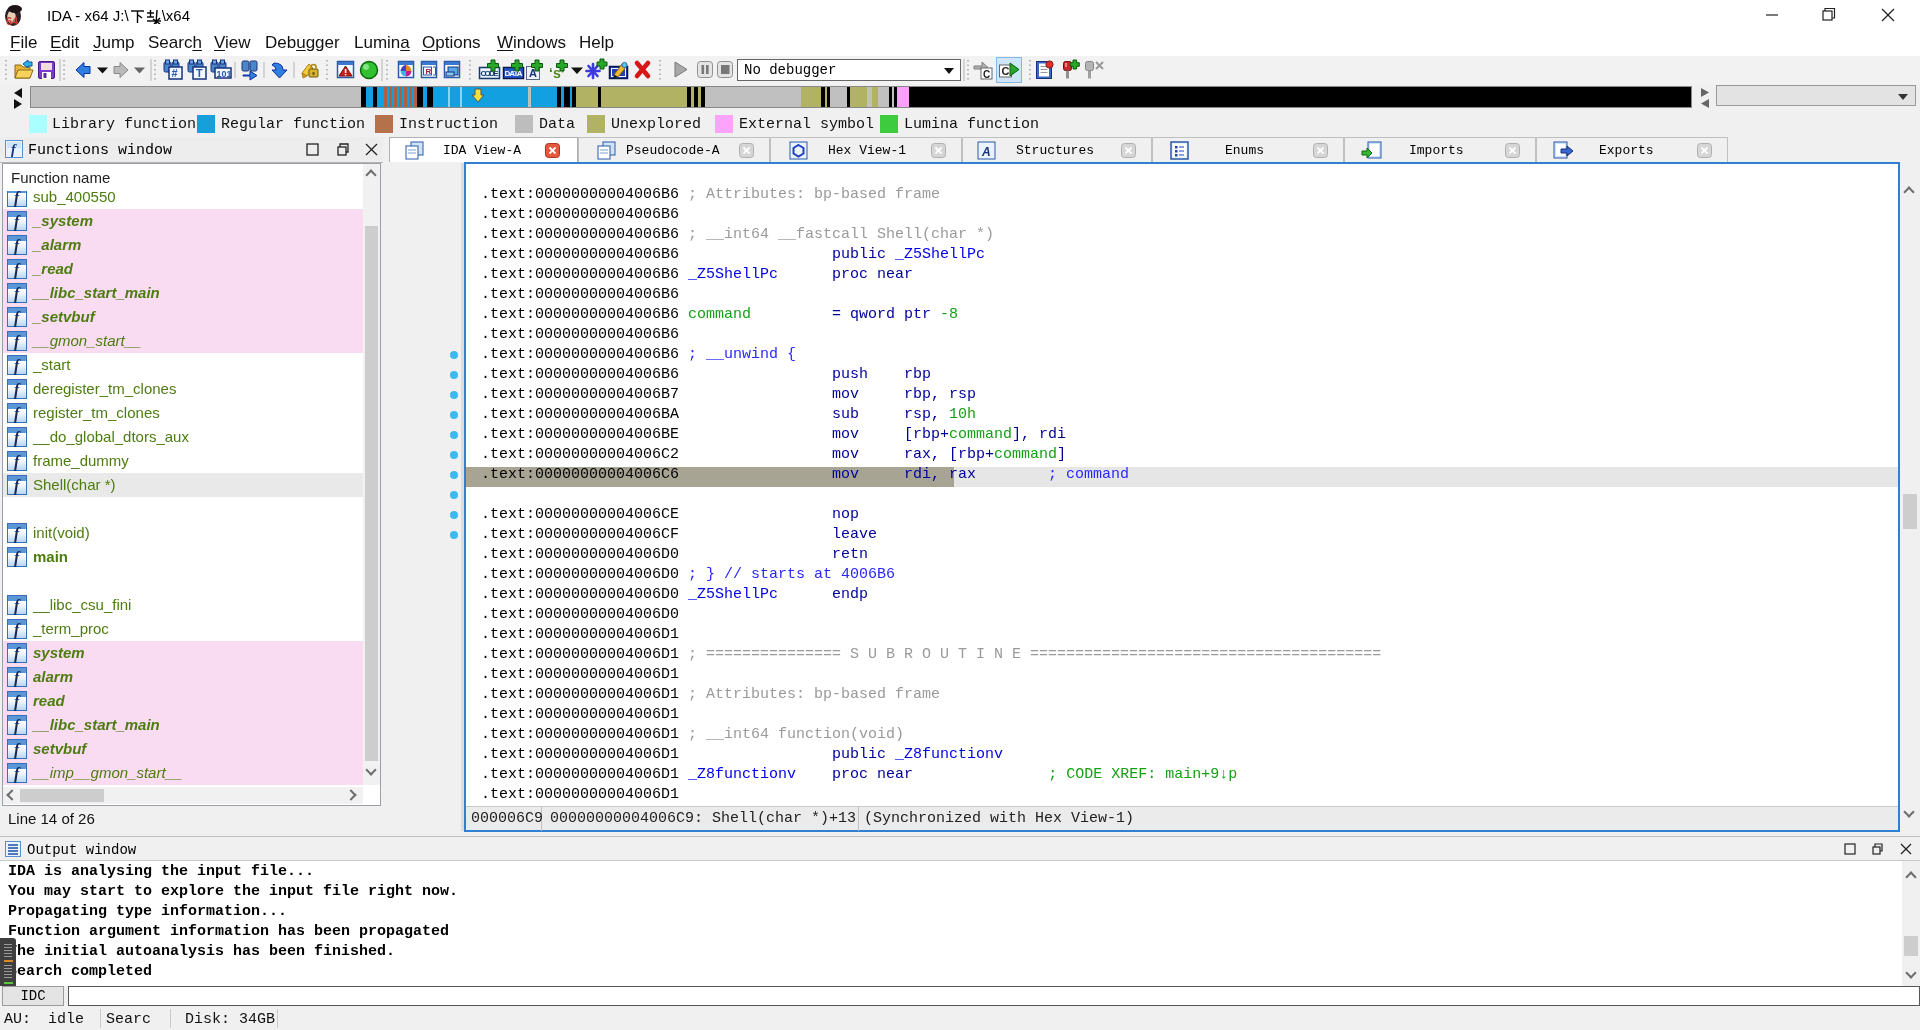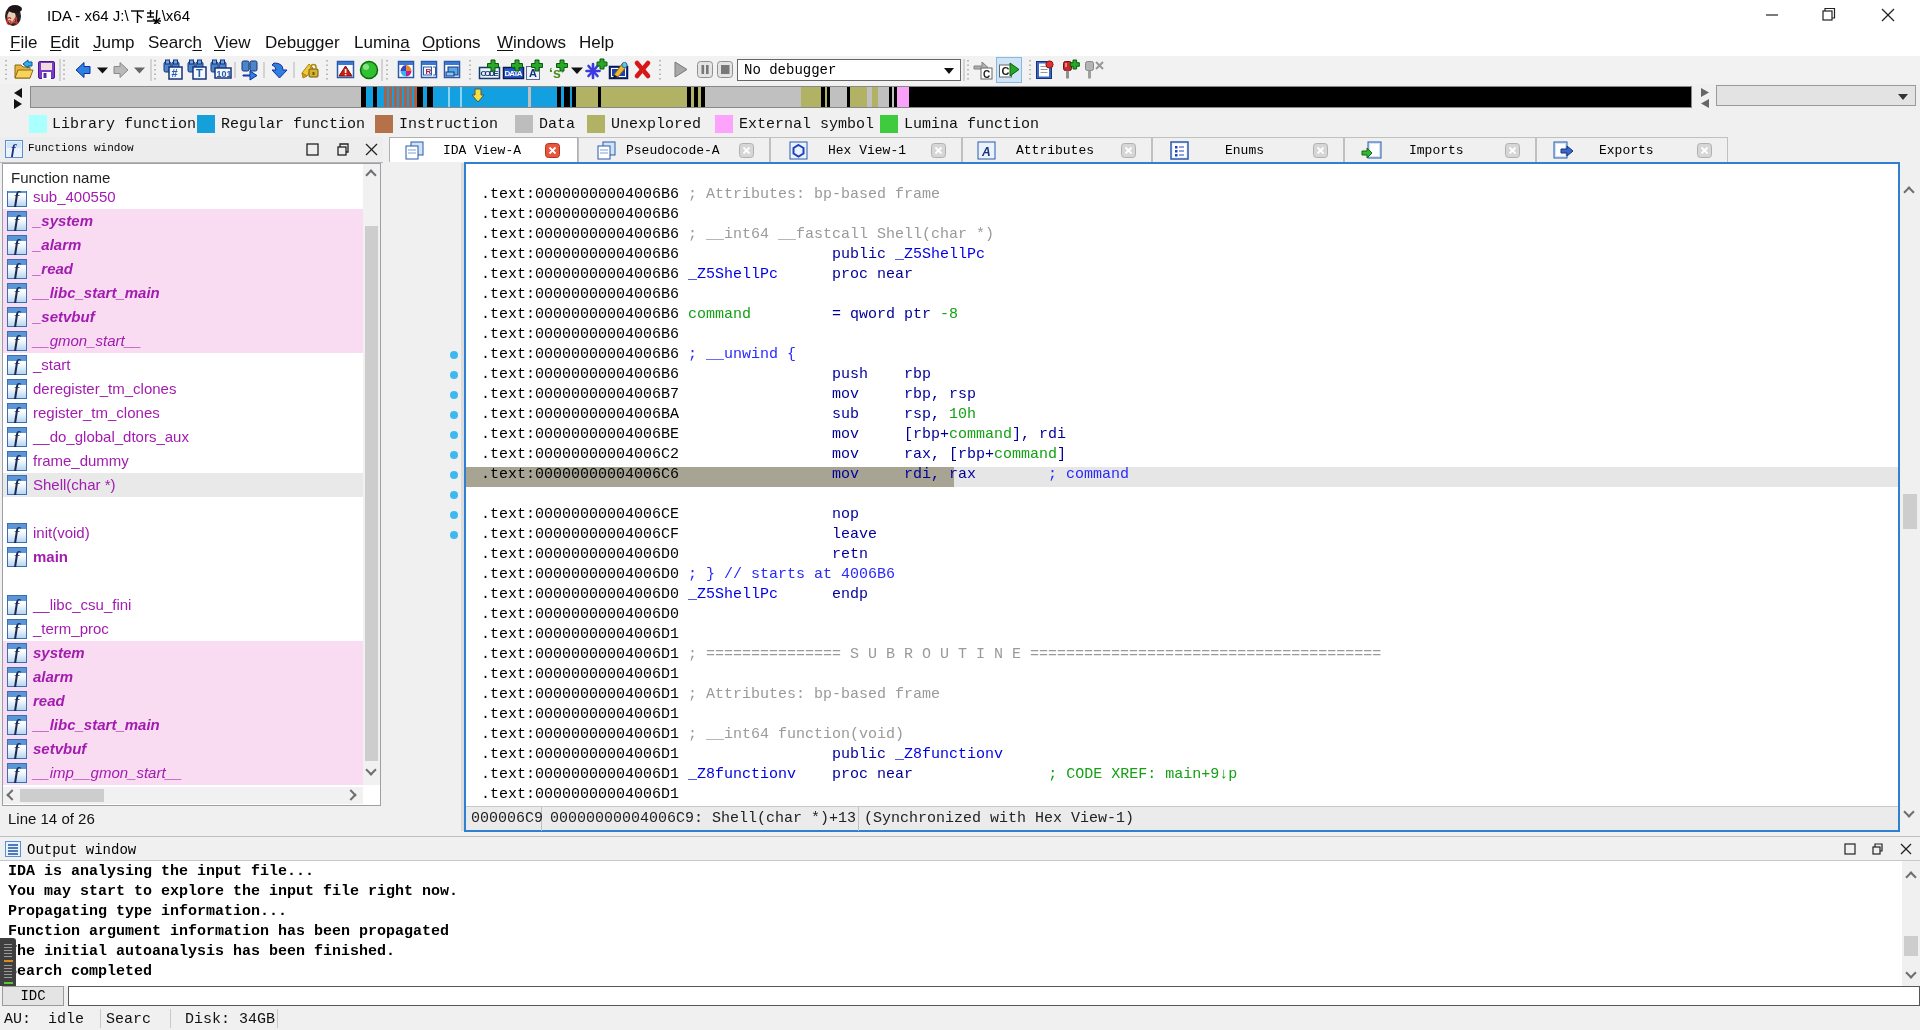--- a/index.html
+++ b/index.html
@@ -20,21 +20,21 @@
 .llab { position:absolute; top:5px; }
 
 
 #fwtitle { left:0; top:137px; width:383px; height:26px; background:#ededed; border-bottom:1px solid #b5b5b5; }
 #flist { left:2px; top:163px; width:379px; height:643px; background:#ffffff; border:1px solid #9aa0a6; overflow:hidden; }
 .frow { position:absolute; left:0; width:360px; height:24px; }
 .fic { position:absolute; left:4px; top:2px; width:20px; height:20px; border:1px solid #3b6eb5;
   background:linear-gradient(180deg,#5a96d8 0 5px,#ffffff 5px 40%,#b8d6f0); }
 .fic::after { content:"f"; font-family:"Liberation Serif",serif; font-style:italic; font-weight:bold;
   color:#1a2a50; font-size:16px; position:absolute; left:6px; top:1px; }
-.frow .ftxt { position:absolute; left:30px; top:3px; font-size:15px; color:#a21caf; white-space:nowrap; }
+.frow .ftxt { position:absolute; left:30px; top:3px; font-size:15px; color:#4d7c0f; white-space:nowrap; }
 .pink { background:#f9dcf2;font-style:italic; }
 .selrow { background:#e9e9e9; }
 .bold { font-weight:bold; }
 #fheader { position:absolute; left:0; top:0; width:360px; height:27px; background:#fff; z-index:5; }
 #vsb { position:absolute; left:360px; top:0; width:17px; height:621px; background:#f1f1f1; }
 #hsb { position:absolute; left:0; top:623px; width:360px; height:17px; background:#f1f1f1; }
 .sbthumb { position:absolute; background:#cdcdcd; }
 .chu, .chd, .chl, .chr { position:absolute; width:8px; height:8px; border-left:2px solid #6e6e6e; border-top:2px solid #6e6e6e; }
 .chu { transform:rotate(45deg); }
 .chd { transform:rotate(225deg); }
@@ -409,21 +409,21 @@
     <div class="llab" style="left:739px">External symbol</div>
   <div class="lsq" style="left:880px;background:#3ecc3e"></div>
     <div class="llab" style="left:904px">Lumina function</div>
 </div>
 <div class="abs" id="fwtitle">
   <svg class="abs" style="left:5px;top:3px" width="19" height="19">
     <rect x="0.5" y="0.5" width="17" height="17" fill="#eaf3fc" stroke="#5a8fd0"></rect>
     <rect x="2" y="2" width="14" height="6" fill="#cfe4f7"></rect>
     <text x="6" y="14" font-family="Liberation Serif" font-style="italic" font-weight="bold" font-size="14" fill="#16327c">f</text>
   </svg>
-  <div class="abs mono" style="left:28px;top:5px;font-size:11px;color:#000">Functions window</div>
+  <div class="abs mono" style="left:28px;top:5px;font-size:15px;color:#000">Functions window</div>
   <svg class="abs" style="left:305px;top:6px" width="75" height="14" fill="none" stroke="#222" stroke-width="1.3">
     <rect x="2" y="1" width="11" height="11"></rect>
     <rect x="33" y="4" width="8" height="8"></rect>
       <polyline points="35,4 35,1 43,1 43,9 41,9"></polyline>
     <line x1="61" y1="1" x2="72" y2="12"></line>
       <line x1="72" y1="1" x2="61" y2="12"></line>
   </svg>
 </div>
 <div class="abs" id="flist">
   <div class="frow" style="top:21px">
@@ -578,21 +578,21 @@
           <line x1="4.5" y1="4.5" x2="10.5" y2="10.5"></line>
           <line x1="10.5" y1="4.5" x2="4.5" y2="10.5"></line>
         </g>
     </svg>
   </div>
   <div class="tab" style="left:573px;width:190px">
     <svg class="abs" style="left:14px;top:3px" width="20" height="19">
       <rect x="1" y="1" width="17" height="17" fill="#eaf3fc" stroke="#2a5aaa"></rect>
       <text x="5" y="14.5" font-size="12" font-weight="bold" fill="#16327c" font-style="italic">A</text>
     </svg>
-    <span class="tabtxt" style="left:53px">Attributes</span>
+    <span class="tabtxt" style="left:53px">Structures</span>
     <svg class="abs" style="left:158px;top:5px" width="15" height="15">
       <rect x="0.5" y="0.5" width="14" height="14" rx="3" fill="#d6d6d6" stroke="#b0b0b0"></rect>
       <g stroke="#fff" stroke-width="1.8">
           <line x1="4.5" y1="4.5" x2="10.5" y2="10.5"></line>
           <line x1="10.5" y1="4.5" x2="4.5" y2="10.5"></line>
         </g>
     </svg>
   </div>
   <div class="tab" style="left:763px;width:192px">
     <svg class="abs" style="left:17px;top:3px" width="20" height="19">

